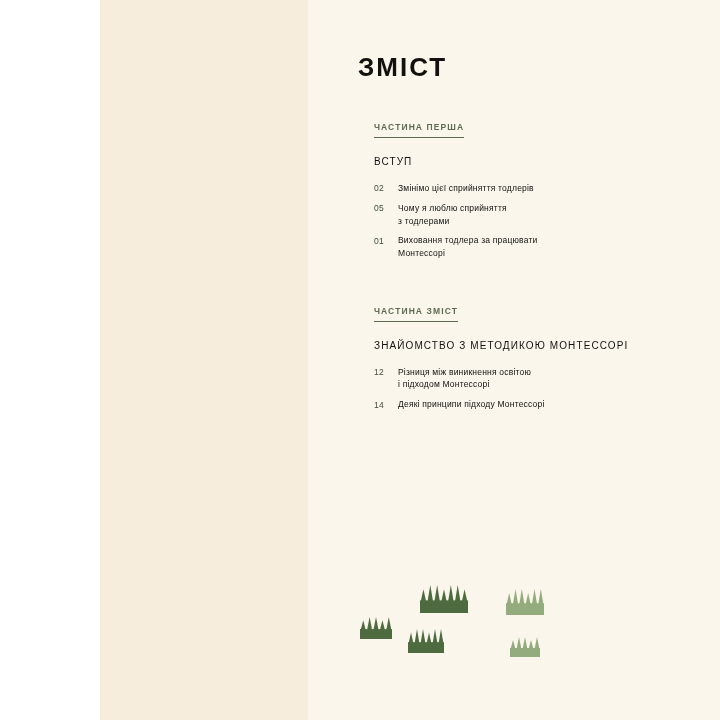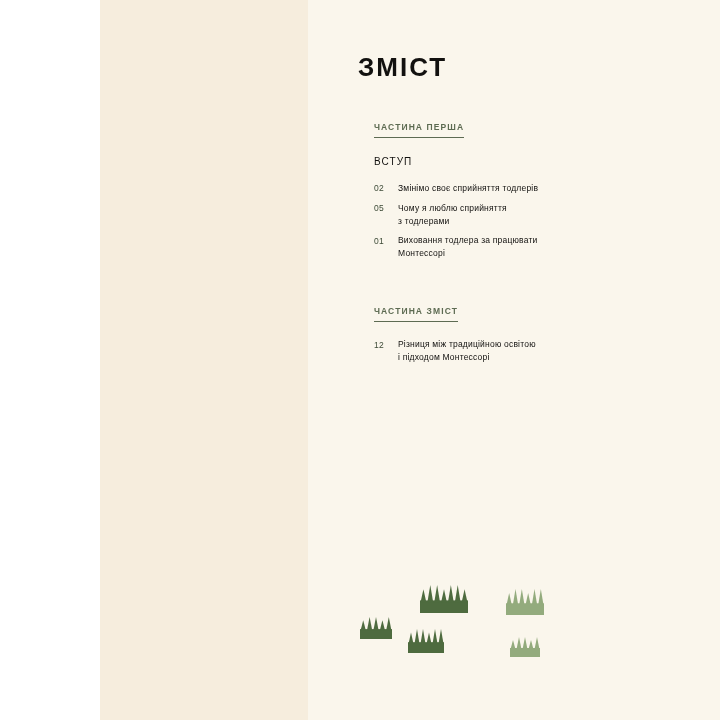--- a/index.html
+++ b/index.html
@@ -143,42 +143,48 @@
   <div class="content">
 
     <div class="toc-title">ЗМІСТ</div>
 
     <div class="section section-1">
       <div class="part-label">ЧАСТИНА ПЕРША</div>
       <div class="group-title">ВСТУП</div>
       <ul class="entries">
         <li class="entry">
           <span class="entry-page">02</span>
-          <span class="entry-title">Змінімо своє сприйняття тодлерів</span>
+          <span class="entry-title">Змінімо цієї сприйняття тодлерів</span>
         </li>
         <li class="entry">
           <span class="entry-page">05</span>
           <span class="entry-title">Чому я люблю сприйняття
 з тодлерами</span>
         </li>
         <li class="entry">
           <span class="entry-page">01</span>
           <span class="entry-title">Виховання тодлера за працювати
 Монтессорі</span>
         </li>
       </ul>
     </div>
 
     <div class="section section-2">
       <div class="part-label">ЧАСТИНА ЗМІСТ</div>
+      <div class="group-title">ЗНАЙОМСТВО З МЕТОДИКОЮ
+МОНТЕССОРІ</div>
       <ul class="entries">
         <li class="entry">
           <span class="entry-page">12</span>
-          <span class="entry-title">Різниця між традиційною освітою
+          <span class="entry-title">Різниця між виникнення освітою
 і підходом Монтессорі</span>
+        </li>
+        <li class="entry">
+          <span class="entry-page">14</span>
+          <span class="entry-title">Деякі принципи підходу Монтессорі</span>
         </li>
       </ul>
     </div>
 
   </div>
 
   <div class="grass-area" id="grass-area">
       <svg class="grass" width="48" height="28" viewBox="0 0 48 28" style="left: 62px; top: 10px;">
         <rect x="0" y="15.400000000000002" width="48" height="12.6" fill="#4e6b3f"></rect>
         <polygon points="0.5485714285714285,17.36 3.4285714285714284,4.200000000000001 6.308571428571428,17.36" fill="#4e6b3f"></polygon>

